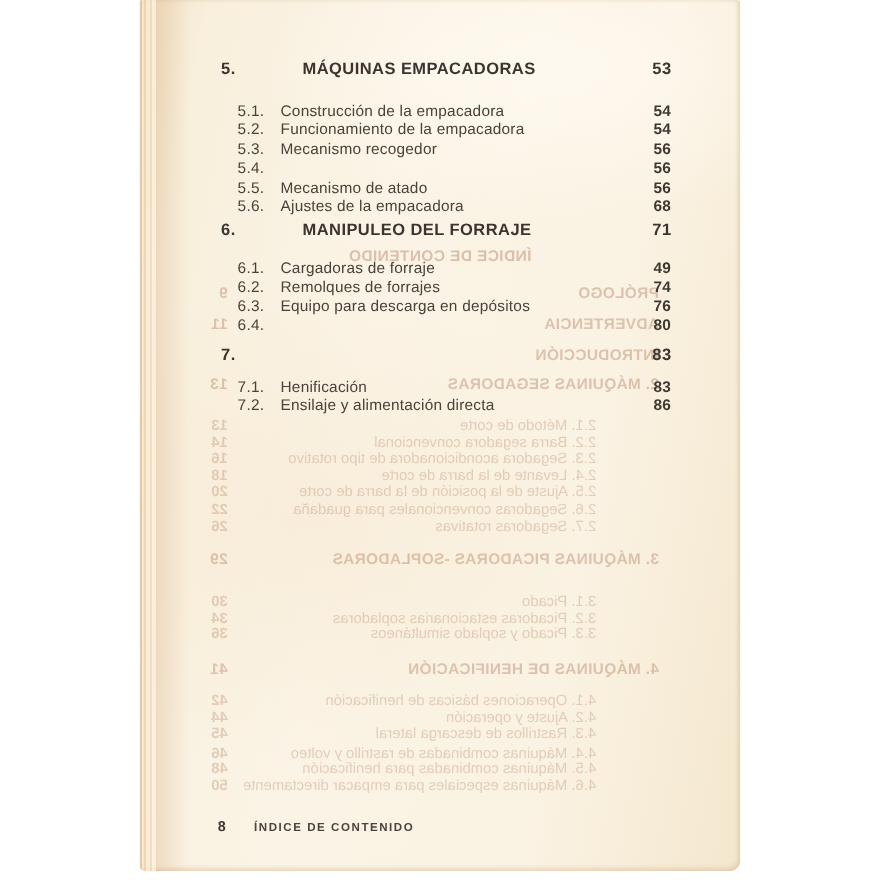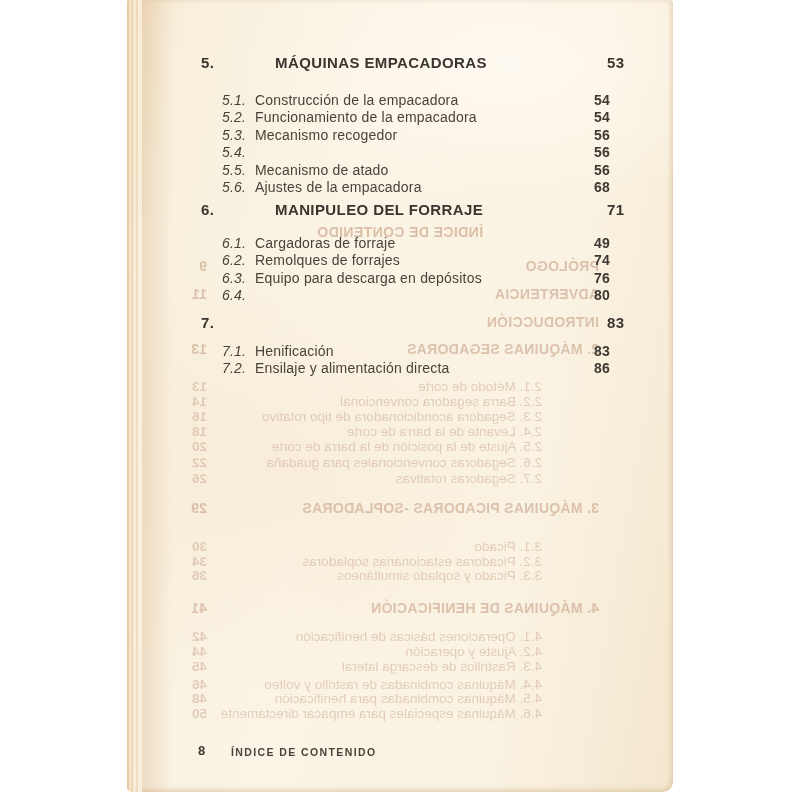--- a/index.html
+++ b/index.html
@@ -26,25 +26,25 @@
   .gutter-shade{
     position:absolute;left:15px;top:0;bottom:0;width:30px;
     background:linear-gradient(90deg,rgba(214,172,128,.30),rgba(214,172,128,0));
   }
   
   .toc-layer{position:absolute;inset:0;z-index:2;}
   .h-row{position:absolute;left:0;width:100%;height:20px;line-height:20px;
          font-size:15px;font-weight:bold;letter-spacing:.4px;color:#3a352f;}
   .h-num{position:absolute;left:74px;}
   .h-title{position:absolute;left:100px;margin-left:48px;}
-  .h-page{position:absolute;left:466px;margin-left:14px;}
+  .h-page{position:absolute;left:466px;}
   .items{position:absolute;left:0;width:100%;}
   .i-row{position:relative;height:17.4px;line-height:17.4px;font-size:14px;
          letter-spacing:.2px;color:#49423a;}
-  .i-num{position:absolute;left:95px;font-style:italic;}
+  .i-num{position:absolute;left:89px;}
   .i-text{position:absolute;left:128px;}
   .i-page{position:absolute;left:467px;font-weight:bold;color:#3d3831;}
   .footer{position:absolute;left:0;top:743px;width:100%;height:16px;color:#3e3933;}
   .footer-num{position:absolute;left:71px;font-size:13px;font-weight:bold;}
   .footer-label{position:absolute;left:104px;top:2.5px;font-size:10.5px;
                 font-weight:bold;letter-spacing:1.4px;color:#4a443c;}
   
   .bleed-layer{position:absolute;inset:0;z-index:1;transform:scaleX(-1);
                filter:blur(.6px);pointer-events:none;}
   .bl{position:absolute;left:0;width:100%;white-space:nowrap;line-height:16px;}

